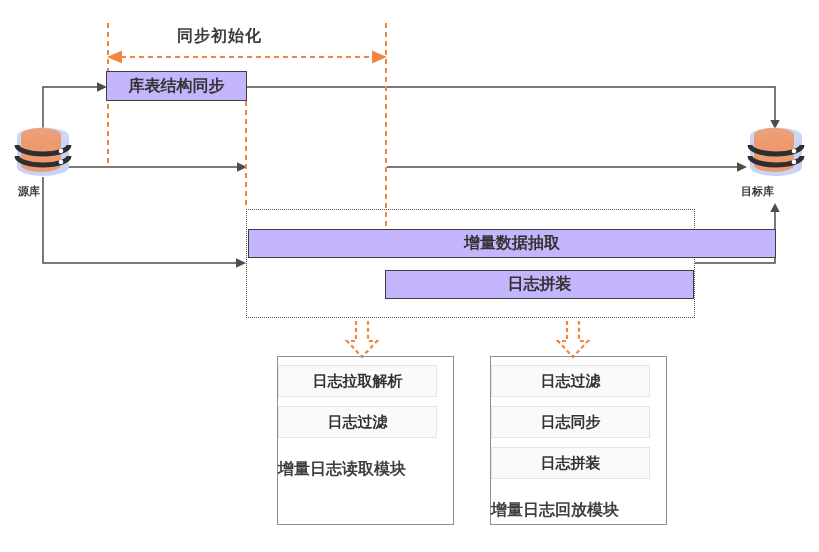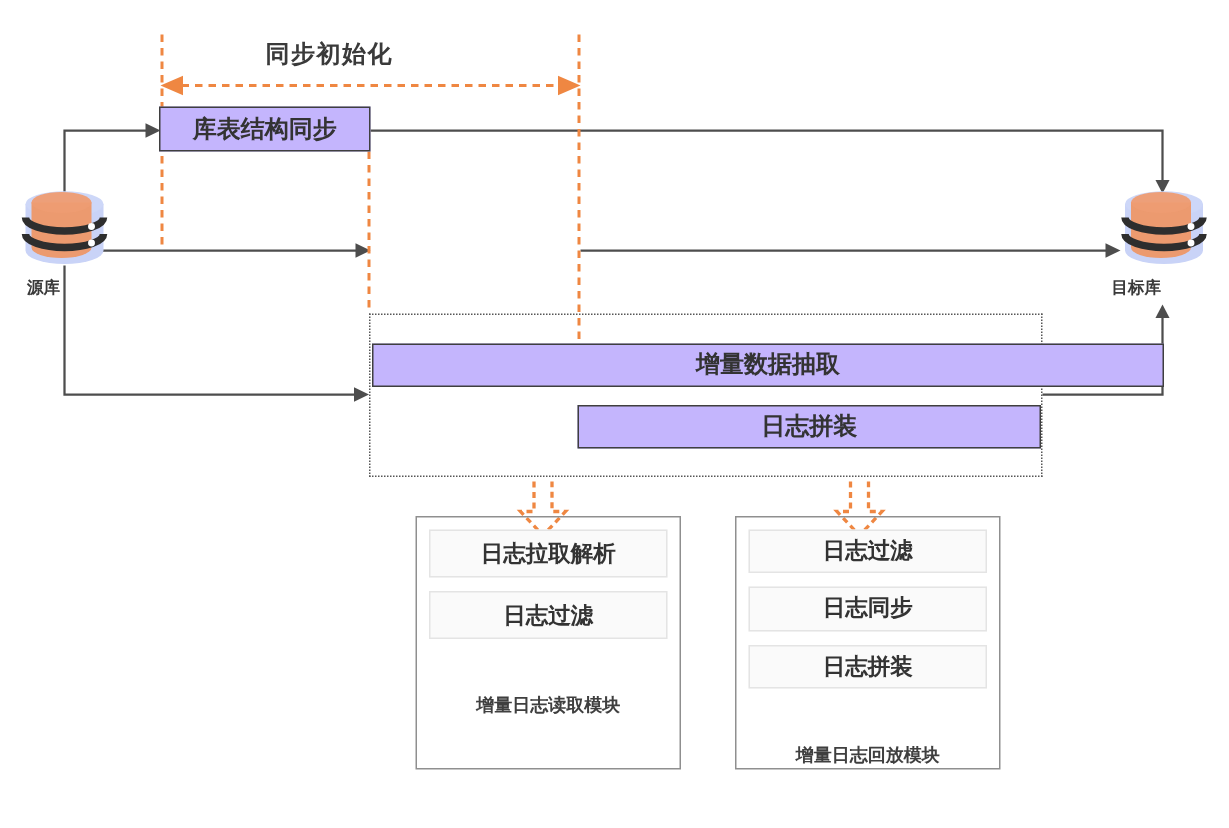--- a/index.html
+++ b/index.html
@@ -20,33 +20,33 @@
   }
   .b-schema{left:106px;top:71px;width:141px;height:30px;}
   .b-full{left:247px;top:153px;width:140px;height:28px;}
   .b-extract{left:248px;top:229px;width:528px;height:29px;}
   .b-replay{left:385px;top:270px;width:309px;height:29px;}
   .dotted-region{
     position:absolute;left:246px;top:209px;width:449px;height:109px;
     box-sizing:border-box;border:1.5px dotted #565656;background:transparent;
   }
   .module{
-    position:absolute;top:344px;width:177px;height:169px;box-sizing:border-box;
+    position:absolute;top:356px;width:177px;height:169px;box-sizing:border-box;
     border:1px solid #8f8f8f;background:transparent;
-    display:flex;flex-direction:column;align-items:center;padding-top:8px;
+    display:flex;flex-direction:column;align-items:flex-start;padding-top:8px;
   }
   .m1{left:277px;}
   .m2{left:490px;}
   .step{
     box-sizing:border-box;width:159px;height:32px;margin-bottom:9px;
     background:#fafafa;border:1px solid #e4e4e4;color:#333;
     font-weight:bold;font-size:15px;display:flex;align-items:center;justify-content:center;
   }
   .mlabel{
-    margin-top:27px;color:#3f3f3f;font-weight:bold;font-size:12px;text-align:center;
+    margin-top:12px;color:#3f3f3f;font-weight:bold;font-size:16px;text-align:center;
   }
 </style>
 </head>
 <body>
 
 <div class="canvas">
 
   <svg class="layer" viewBox="0 0 819 552" xmlns="http://www.w3.org/2000/svg">
 
     <g stroke="#4d4d4d" stroke-width="1.5" fill="none">

